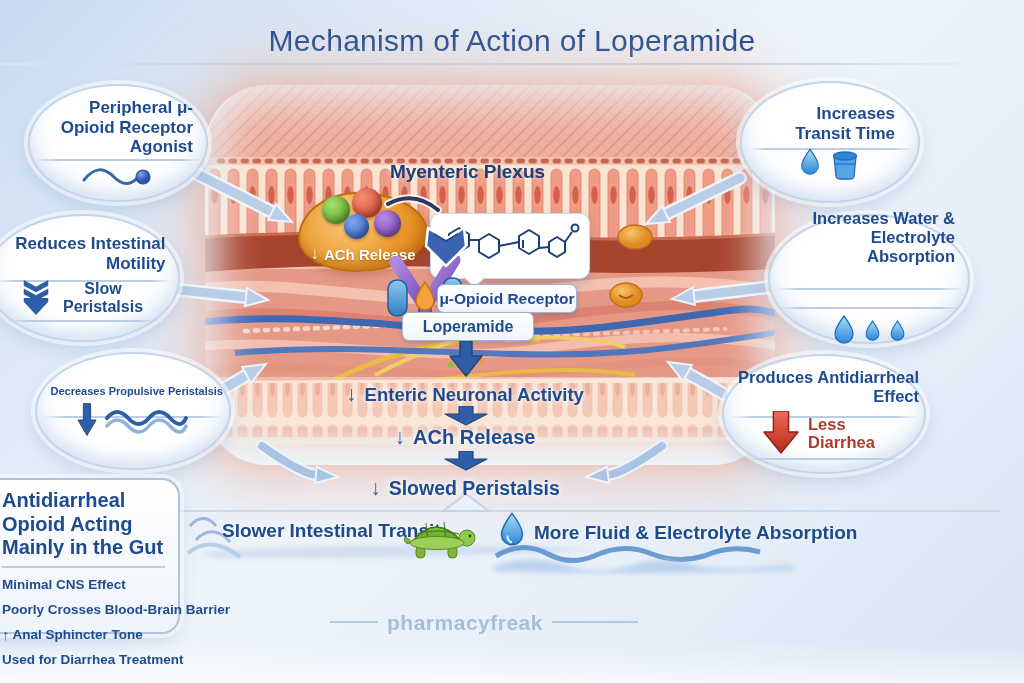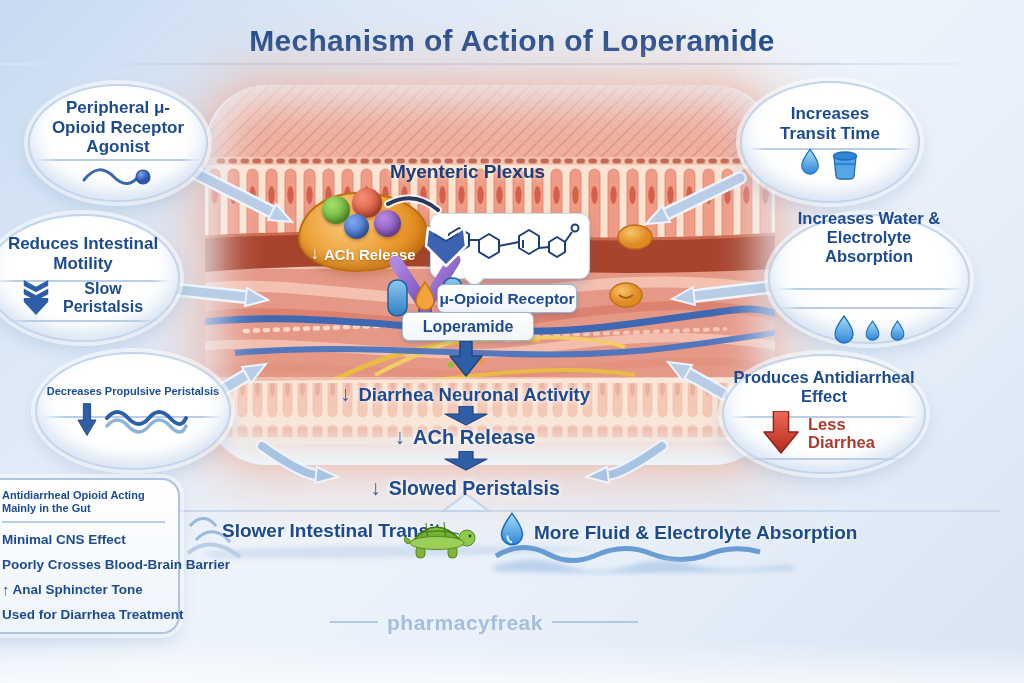--- a/index.html
+++ b/index.html
@@ -3,37 +3,37 @@
 <meta charset="utf-8">
 <style>
   html,body{margin:0;padding:0;background:#f4f8fc;font-family:"Liberation Sans",sans-serif;}
   #canvas{position:relative;width:1024px;height:683px;margin:0 auto;overflow:hidden;
     background:
       linear-gradient(180deg, rgba(255,255,255,0) 94%, rgba(255,255,255,.65) 100%),
       linear-gradient(135deg,#c7daf0 0%,#dde9f7 22%,#eef4fb 48%,#e7eff9 70%,#d7e4f3 100%);
   }
   .abs{position:absolute;}
   
-  .title{left:0;right:0;top:24px;text-align:center;color:#1e4b8f;font-size:30px;font-weight:bold;letter-spacing:.3px;}
+  .title{left:0;right:0;top:24px;text-align:center;color:#1e4b8f;font-size:30px;font-weight:normal;letter-spacing:.3px;}
   .title-rule{left:0;right:0;top:63px;height:2px;background:linear-gradient(90deg,rgba(255,255,255,.2),#c7d6e9 20%,#cfdded 80%,rgba(255,255,255,.2));}
   
   .bubble{border-radius:50%;background:radial-gradient(ellipse at 50% 32%,#ffffff 52%,#f2f7fc 78%,#e2ecf7 100%);
     border:2px solid #c3d5ea;box-shadow:0 0 0 4px rgba(255,255,255,.55),0 8px 18px rgba(110,145,190,.28),inset 0 -8px 14px rgba(185,205,232,.45);
     display:flex;flex-direction:column;align-items:center;justify-content:center;text-align:center;z-index:6;}
-  .bubble .ttl{color:#1e4b8f;font-weight:bold;font-size:17px;line-height:1.16;position:relative;z-index:2;}
+  .bubble .ttl{color:#1e4b8f;font-weight:bold;font-size:17px;line-height:1.16;position:relative;z-index:2;text-align:right;}
   .bubble .sub{color:#1e4b8f;font-weight:bold;font-size:16px;line-height:1.1;position:relative;z-index:2;}
   .divline{position:absolute;left:3%;right:3%;height:2px;background:linear-gradient(90deg,rgba(185,205,230,0),#b9cde6 12%,#b9cde6 88%,rgba(185,205,230,0));z-index:1;}
   .subrule{height:2px;background:linear-gradient(90deg,rgba(185,205,230,0),#b9cde6 15%,#b9cde6 85%,rgba(185,205,230,0));width:80%;margin-top:3px;}
   .icon-row{display:flex;align-items:center;justify-content:flex-start;gap:8px;margin-top:5px;position:relative;z-index:2;}
   
   .infobox{left:-24px;top:478px;width:204px;height:156px;border-radius:18px;z-index:6;
     background:linear-gradient(180deg,#ffffff, #eef4fb);border:2px solid #aec3dd;
     box-shadow:0 0 0 4px rgba(255,255,255,.5),0 8px 16px rgba(110,145,190,.25);
     padding:9px 6px 6px 24px;box-sizing:border-box;}
-  .infobox .ib-title{color:#1e4b8f;font-weight:bold;font-size:11px;line-height:1.18;}
+  .infobox .ib-title{color:#1e4b8f;font-weight:bold;font-size:20px;line-height:1.18;}
   .infobox .ib-rule{height:2px;background:#b9cde6;margin:6px 0 4px 0;width:96%;}
   .infobox .ib-item{color:#1f4c8e;font-weight:bold;font-size:13.5px;line-height:25px;white-space:nowrap;display:flex;align-items:center;gap:3px;}
   .up-glyph{color:#2f5ea9;font-weight:bold;font-size:15px;}
   
   .tissue{left:205px;top:85px;width:570px;height:380px;border-radius:62px;z-index:1;
     box-shadow:0 0 55px 22px rgba(238,178,158,.5),0 0 18px 6px rgba(238,178,158,.35);}
   .tissue svg{display:block;border-radius:62px;}
   .tissue-fade{position:absolute;inset:0;border-radius:62px;box-shadow:inset 0 0 42px 16px rgba(236,243,250,.85);pointer-events:none;}
   
   .mplexus{left:370px;top:161px;width:195px;text-align:center;color:#1d3f77;font-size:19px;font-weight:bold;z-index:4;text-shadow:0 0 6px rgba(255,245,238,.9);}
@@ -253,21 +253,21 @@
   <div class="abs tag" style="left:402px;top:312px;width:130px;height:27px;font-size:16px;">
     <span>Loperamide</span>
   </div>
 
   <svg class="abs z4" style="left:449px;top:341px;" width="34" height="36">
     <path d="M11 0 H23 V15 H33 L17 35 L1 15 H11 Z" fill="#2f5ea9" stroke="#20457c" stroke-width="1.5" stroke-linejoin="round"></path>
   </svg>
 
   <div class="abs flow-row" style="top:382px;">
     <span class="dg">↓</span>
-    <span>Diarrhea Neuronal Activity</span>
+    <span>Enteric Neuronal Activity</span>
   </div>
   <svg class="abs z4" style="left:443px;top:406px;" width="46" height="20">
     <path d="M16 0 H30 V8 H44 L23 19 L2 8 H16 Z" fill="#2f5ea9" stroke="#20457c" stroke-width="1.2" stroke-linejoin="round"></path>
   </svg>
   <div class="abs flow-row" style="top:425px;font-size:20px;">
     <span class="dg">↓</span>
     <span>ACh Release</span>
   </div>
   <svg class="abs z4" style="left:443px;top:451px;" width="46" height="20">
     <path d="M16 0 H30 V8 H44 L23 19 L2 8 H16 Z" fill="#2f5ea9" stroke="#20457c" stroke-width="1.2" stroke-linejoin="round"></path>

